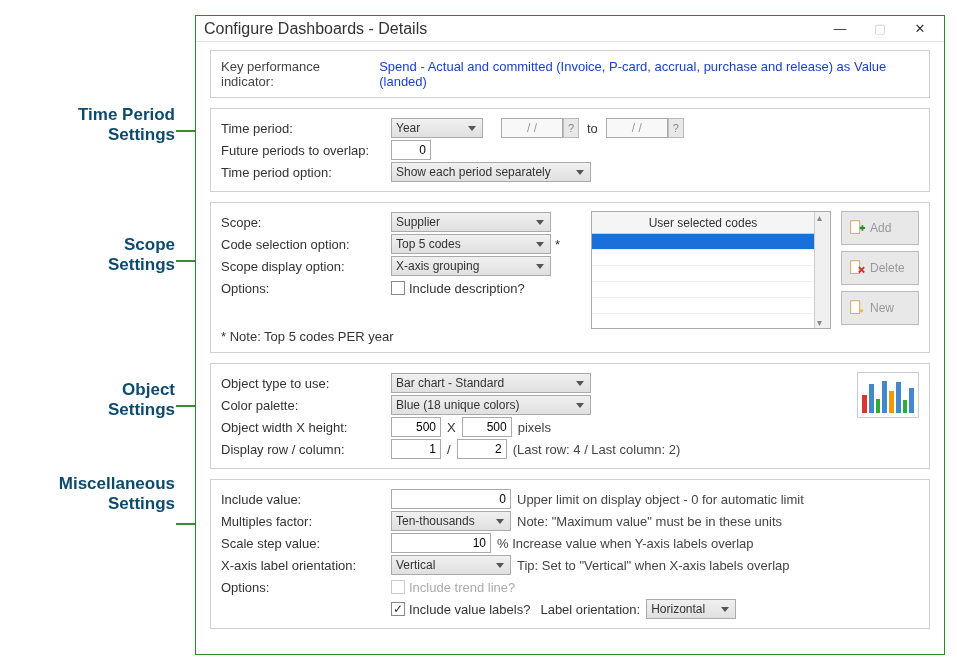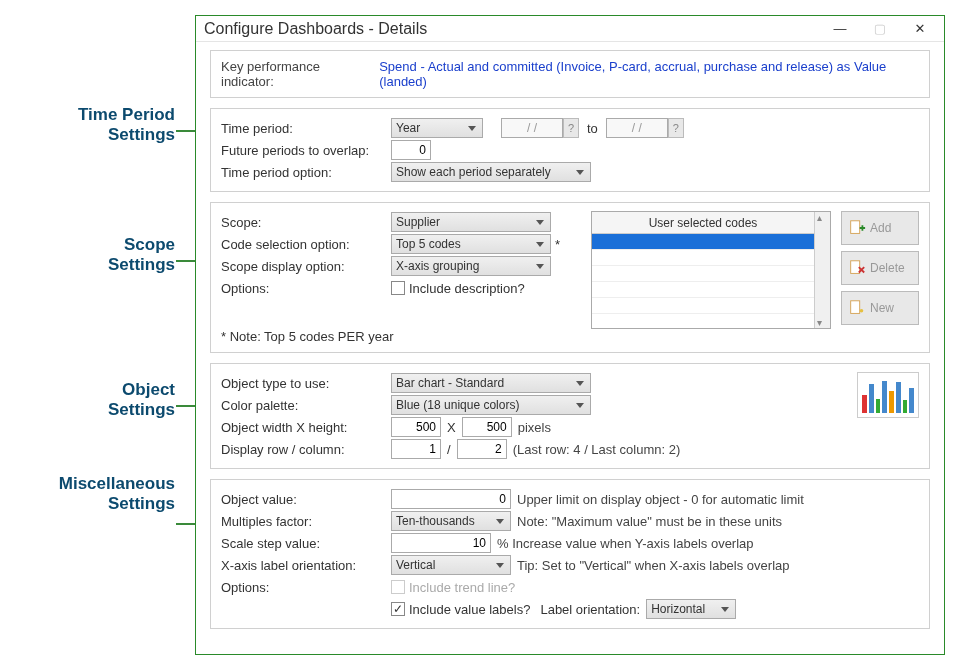--- a/index.html
+++ b/index.html
@@ -232,21 +232,21 @@
           <span style="height:60%;background:#e90"></span>
           <span style="height:85%;background:#48c"></span>
           <span style="height:35%;background:#3a3"></span>
           <span style="height:70%;background:#48c"></span>
         </div>
       </div>
     </div>
 
     <div class="section">
       <div class="row">
-        <span class="lbl">Object value:</span>
+        <span class="lbl">Include value:</span>
         <input class="txtnum" style="width: 120px;" value="0">
         <span class="note">Upper limit on display object - 0 for automatic limit</span>
       </div>
       <div class="row">
         <span class="lbl">Multiples factor:</span>
         <div class="select" style="width:120px">
             <span>Ten-thousands</span>
           </div>
         <span class="note">Note: "Maximum value" must be in these units</span>
       </div>

